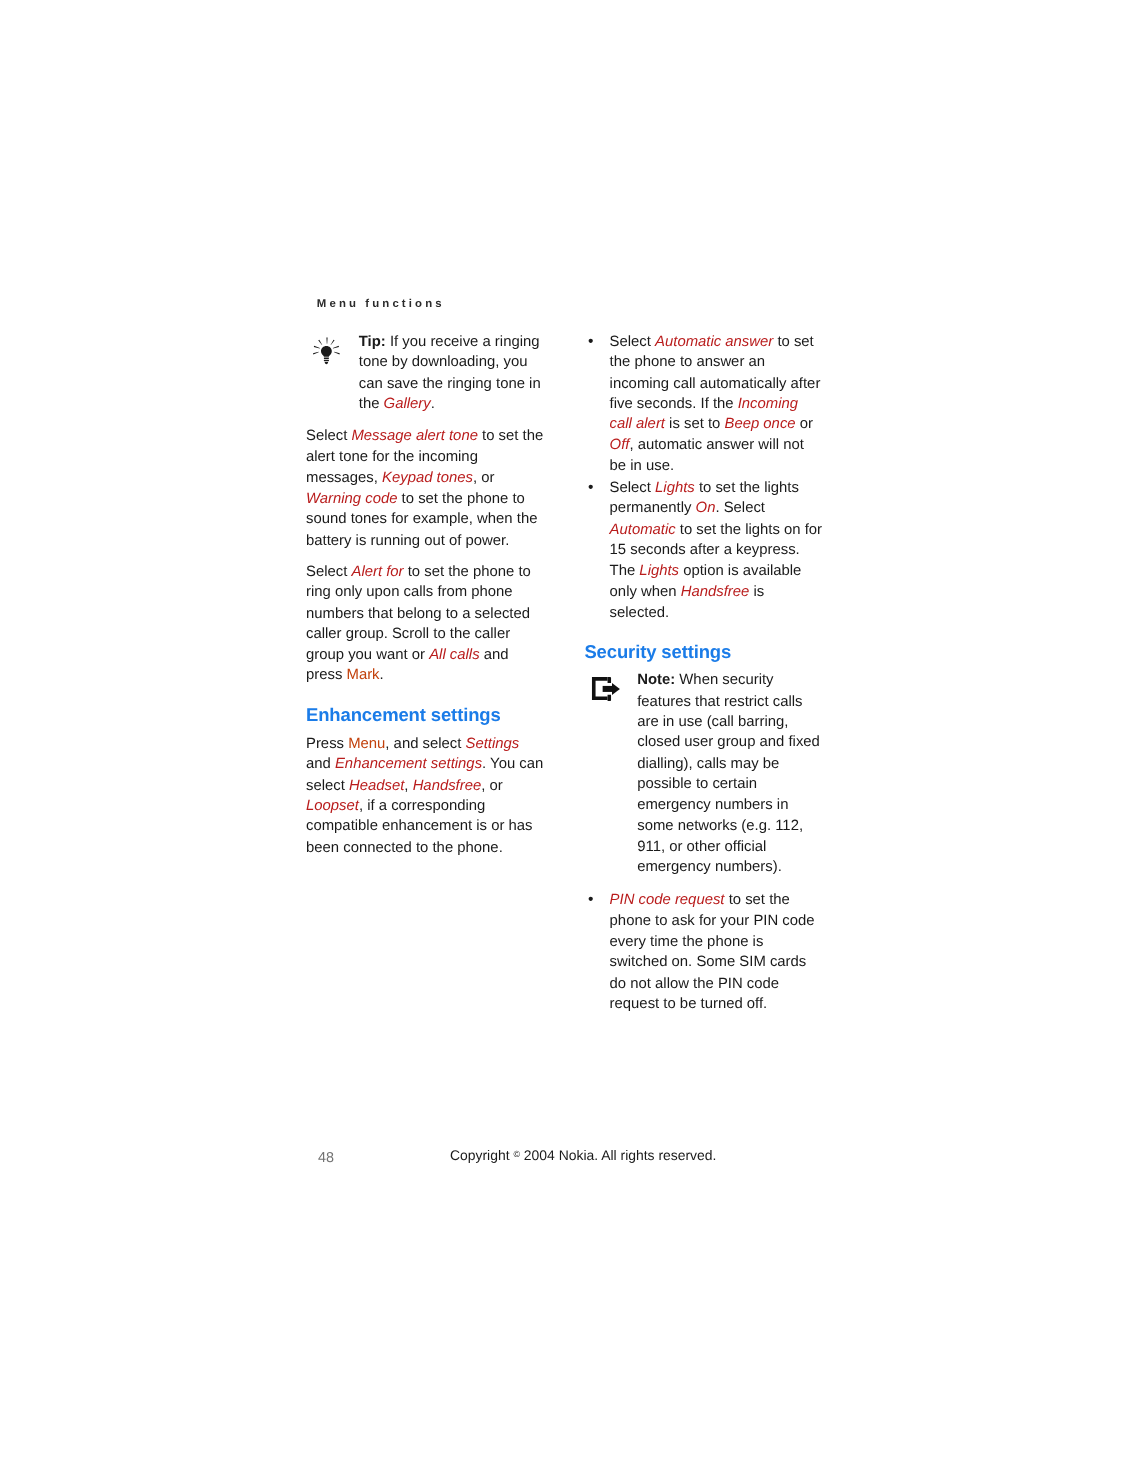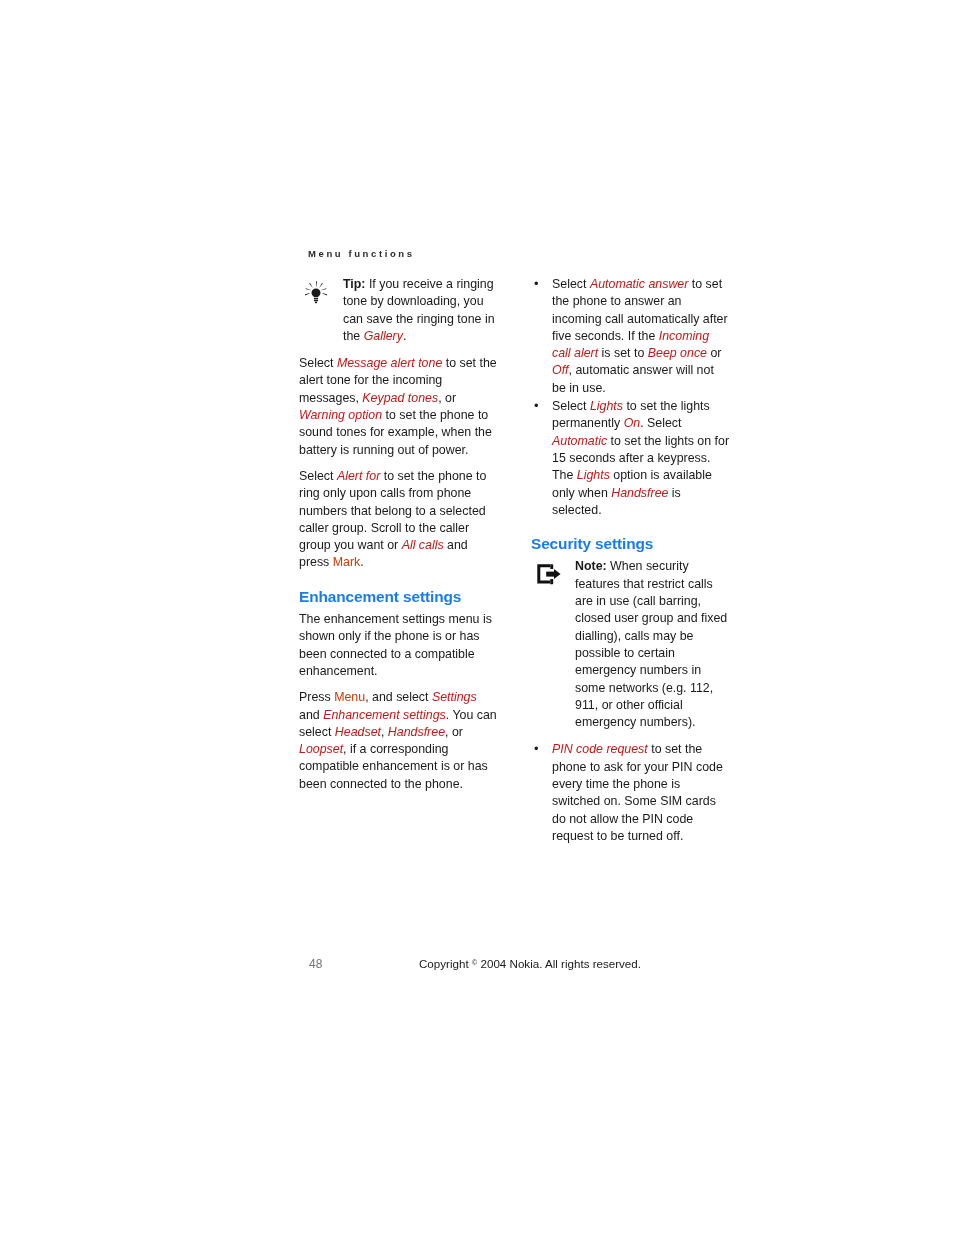--- a/index.html
+++ b/index.html
@@ -15,21 +15,20 @@
     color: #1a1a1a;
     overflow: hidden;
   }
 
   .page {
     position: absolute;
     left: 0;
     top: 0;
     width: 860px;
     height: 1235px;
-    margin-left: 44px;
   }
 
   
   .running-header {
     position: absolute;
     left: 264px;
     top: 248px;
     font-size: 9.5px;
     font-weight: bold;
     letter-spacing: 2.6px;
@@ -151,27 +150,26 @@
             <path d="M5.1 17.4l-0.25-0.95 4.6-1.35 0.1 0.35 z"></path>
             <path d="M26.9 17.4l0.25-0.95 -4.6-1.35 -0.1 0.35 z"></path>
           </g>
         </svg>
       </span>
       <div class="callout-body">
         <span class="lead">Tip:</span><span> If you receive a ringing tone by downloading, you can save the ringing tone in the </span><span class="g">Gallery</span><span>.</span>
       </div>
     </div>
 
-    <p><span>Select </span><span class="g">Message alert tone</span><span> to set the alert tone for the incoming messages, </span><span class="g">Keypad tones</span><span>, or </span><span class="g">Warning option</span><span> to set the phone to sound tones for example, when the battery is running out of power.</span></p>
+    <p><span>Select </span><span class="g">Message alert tone</span><span> to set the alert tone for the incoming messages, </span><span class="g">Keypad tones</span><span>, or </span><span class="g">Warning code</span><span> to set the phone to sound tones for example, when the battery is running out of power.</span></p>
 
     <p><span>Select </span><span class="g">Alert for</span><span> to set the phone to ring only upon calls from phone numbers that belong to a selected caller group. Scroll to the caller group you want or </span><span class="g">All calls</span><span> and press </span><span class="gb">Mark</span><span>.</span></p>
 
     <h2 class="section">Enhancement settings</h2>
 
-    <p>The enhancement settings menu is shown only if the phone is or has been connected to a compatible enhancement.</p>
 
     <p><span>Press </span><span class="gb">Menu</span><span>, and select </span><span class="g">Settings</span><span> and </span><span class="g">Enhancement settings</span><span>. You can select </span><span class="g">Headset</span><span>, </span><span class="g">Handsfree</span><span>, or </span><span class="g">Loopset</span><span>, if a corresponding compatible enhancement is or has been connected to the phone.</span></p>
 
 
   </div>
 
   <div class="col col-right">
 
     <ul class="bullets">
       <li><span>Select </span><span class="g">Automatic answer</span><span> to set the phone to answer an incoming call automatically after five seconds. If the </span><span class="g">Incoming call alert</span><span> is set to </span><span class="g">Beep once</span><span> or </span><span class="g">Off</span><span>, automatic answer will not be in use.</span></li>

